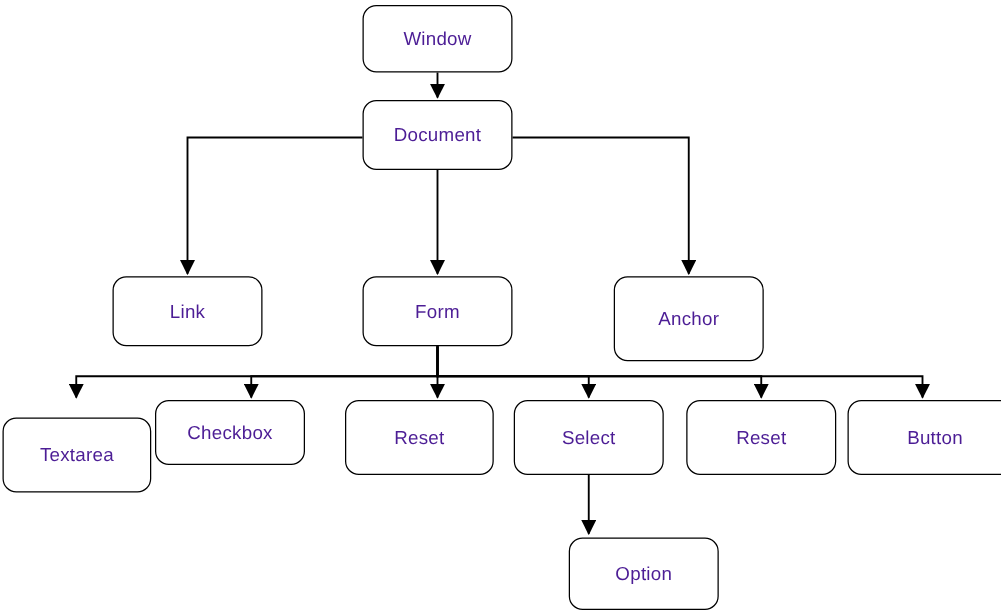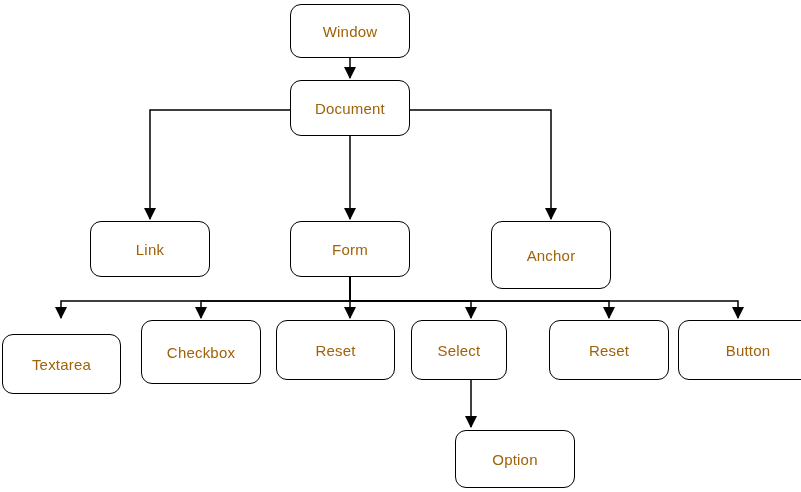--- a/index.html
+++ b/index.html
@@ -25,33 +25,33 @@
   .node {
     position: absolute;
     box-sizing: border-box;
     border: 1.4px solid #000000;
     border-radius: 11px;
     background: #ffffff;
     display: flex;
     align-items: center;
     justify-content: center;
     font-size: 15px;
-    color: #a16207;
+    color: #4c1d95;
     letter-spacing: 0.2px;
   }
   
   .n-window   { left: 290px; top: 4px;   width: 120px; height: 54px; }
   .n-document { left: 290px; top: 80px;  width: 120px; height: 56px; }
   .n-link     { left: 90px;  top: 221px; width: 120px; height: 56px; }
   .n-form     { left: 290px; top: 221px; width: 120px; height: 56px; }
   .n-anchor   { left: 491px; top: 221px; width: 120px; height: 68px; }
   .n-textarea { left: 2px;   top: 334px; width: 119px; height: 60px; }
-  .n-checkbox { left: 141px; top: 320px; width: 120px; height: 64px; }
+  .n-checkbox { left: 124px; top: 320px; width: 120px; height: 52px; }
   .n-radio    { left: 276px; top: 320px; width: 119px; height: 60px; }
-  .n-select   { left: 411px; top: 320px; width: 96px; height: 60px; }
+  .n-select   { left: 411px; top: 320px; width: 120px; height: 60px; }
   .n-reset    { left: 549px; top: 320px; width: 120px; height: 60px; text-align: center; }
   .n-button   { left: 678px; top: 320px; width: 140px; height: 60px; }
   .n-option   { left: 411px; top: 430px; width: 120px; height: 58px; margin-left: 44px; }
   .edge {
     fill: none;
     stroke: #000000;
     stroke-width: 1.5;
   }
 </style>
 </head>

